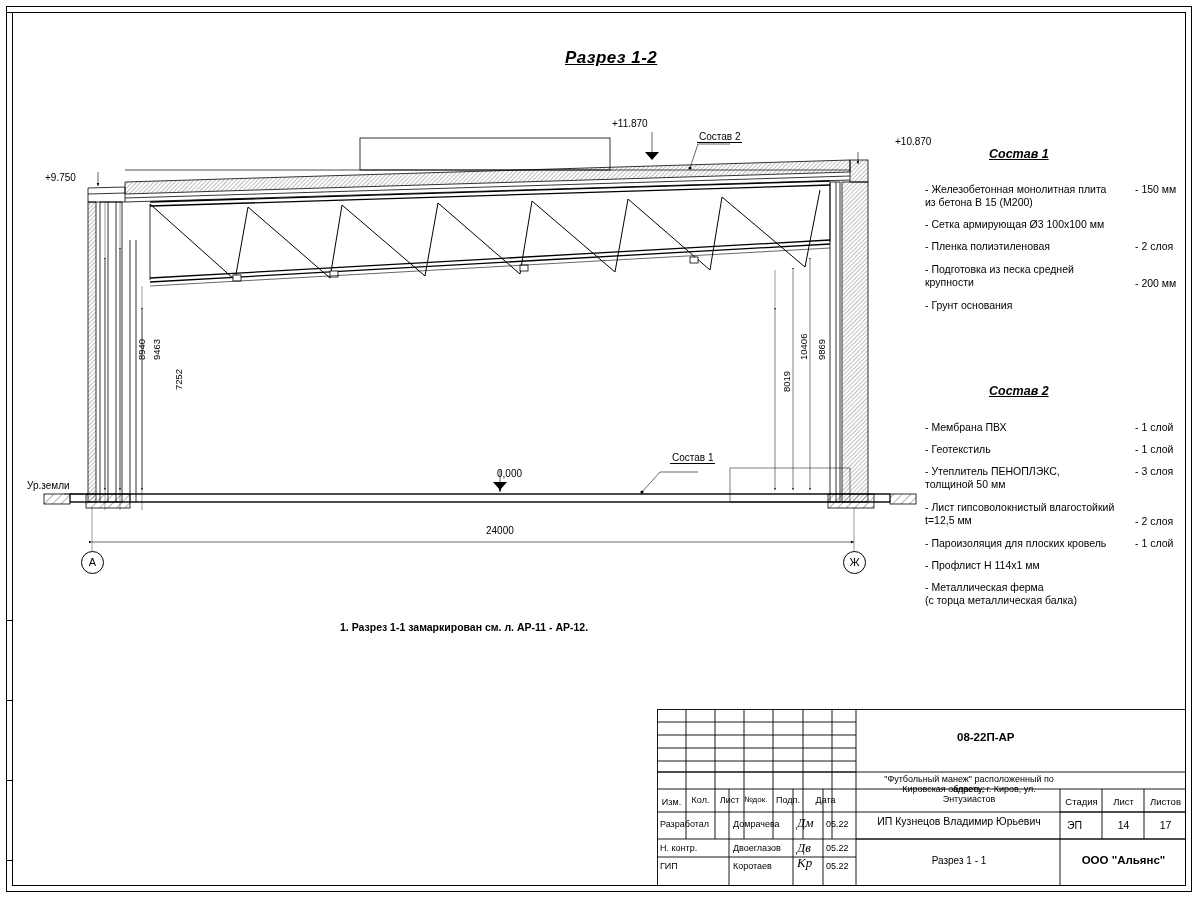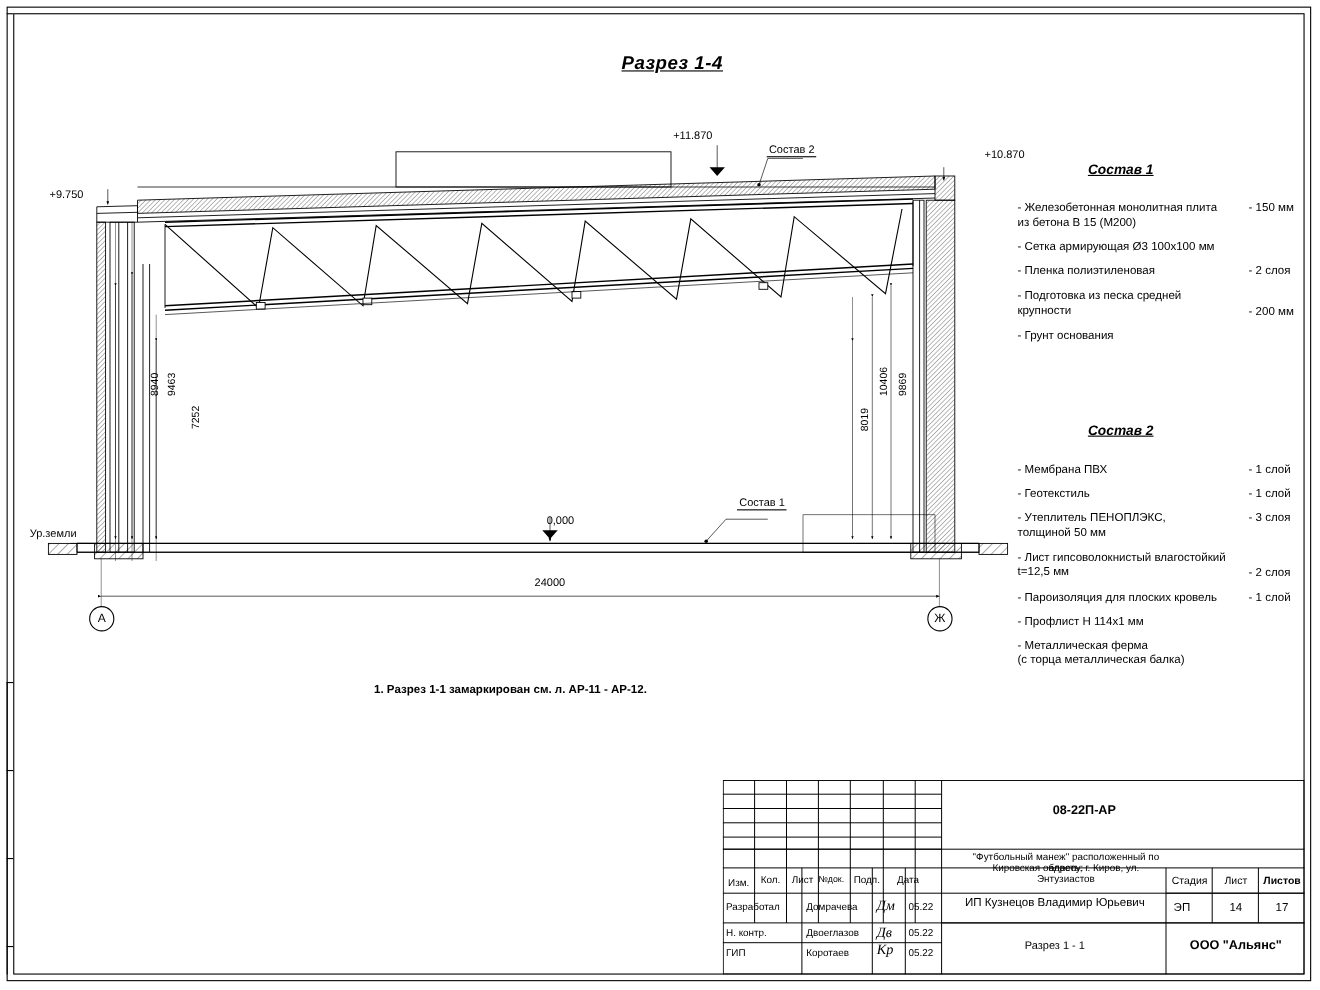--- a/index.html
+++ b/index.html
@@ -129,21 +129,21 @@
   <div class="frame-outer"></div>
   <div class="frame-inner"></div>
 
   <div class="margin-stub" style="top:12px;"></div>
   <div class="margin-stub" style="top:620px;"></div>
   <div class="margin-stub" style="top:700px;"></div>
   <div class="margin-stub" style="top:780px;"></div>
   <div class="margin-stub" style="top:860px;"></div>
   <div style="position:absolute;left:6px;top:620px;width:1px;height:266px;background:#000;"></div>
 
-  <div class="title" style="left:565px; top:48px;">Разрез 1-4</div>
+  <div class="title" style="left:565px; top:48px;">Разрез 1-2</div>
 
   <svg width="900" height="600" viewBox="0 0 900 600" style="position:absolute;left:30px;top:110px;">
     <defs>
       <pattern id="hatch" width="6" height="6" patternUnits="userSpaceOnUse" patternTransform="rotate(45)">
         <line x1="0" y1="0" x2="0" y2="6" stroke="#000" stroke-width="0.6"></line>
       </pattern>
       <pattern id="hatchdense" width="3" height="3" patternUnits="userSpaceOnUse" patternTransform="rotate(45)">
         <line x1="0" y1="0" x2="0" y2="3" stroke="#000" stroke-width="0.5"></line>
       </pattern>
       <marker id="arr" markerWidth="8" markerHeight="8" refX="6" refY="3" orient="auto">
@@ -382,21 +382,21 @@
     <div style="position:absolute; left:76px;  top:152px; font-size:9px;">Коротаев</div>
     <div class="sig" style="position:absolute; left:140px; top:146px;">Кр</div>
     <div style="position:absolute; left:169px; top:152px; font-size:9px;">05.22</div>
 
     <div style="position:absolute; left:202px; top:106px; width:200px; text-align:center; font-size:10.5px;">ИП Кузнецов Владимир Юрьевич</div>
 
     <div style="position:absolute; left:202px; top:146px; width:200px; text-align:center; font-size:10px;">Разрез 1 - 1</div>
 
     <div style="position:absolute; left:404px; top:87px; width:41px; text-align:center; font-size:9.5px;">Стадия</div>
     <div style="position:absolute; left:446px; top:87px; width:41px; text-align:center; font-size:9.5px;">Лист</div>
-    <div style="position:absolute; left:488px; top:87px; width:41px; text-align:center; font-size:9.5px;font-weight:bold;">Листов</div>
+    <div style="position:absolute; left:488px; top:87px; width:41px; text-align:center; font-size:9.5px;">Листов</div>
 
     <div style="position:absolute; left:404px; top:110px; width:21px; text-align:right; font-size:10.5px;">ЭП</div>
     <div style="position:absolute; left:446px; top:110px; width:41px; text-align:center; font-size:10.5px;">14</div>
     <div style="position:absolute; left:488px; top:110px; width:41px; text-align:center; font-size:10.5px;">17</div>
 
     <div style="position:absolute; left:404px; top:145px; width:125px; text-align:center; font-size:11.5px; font-weight:bold;">ООО "Альянс"</div>
   </div>
 
 </div>
 

